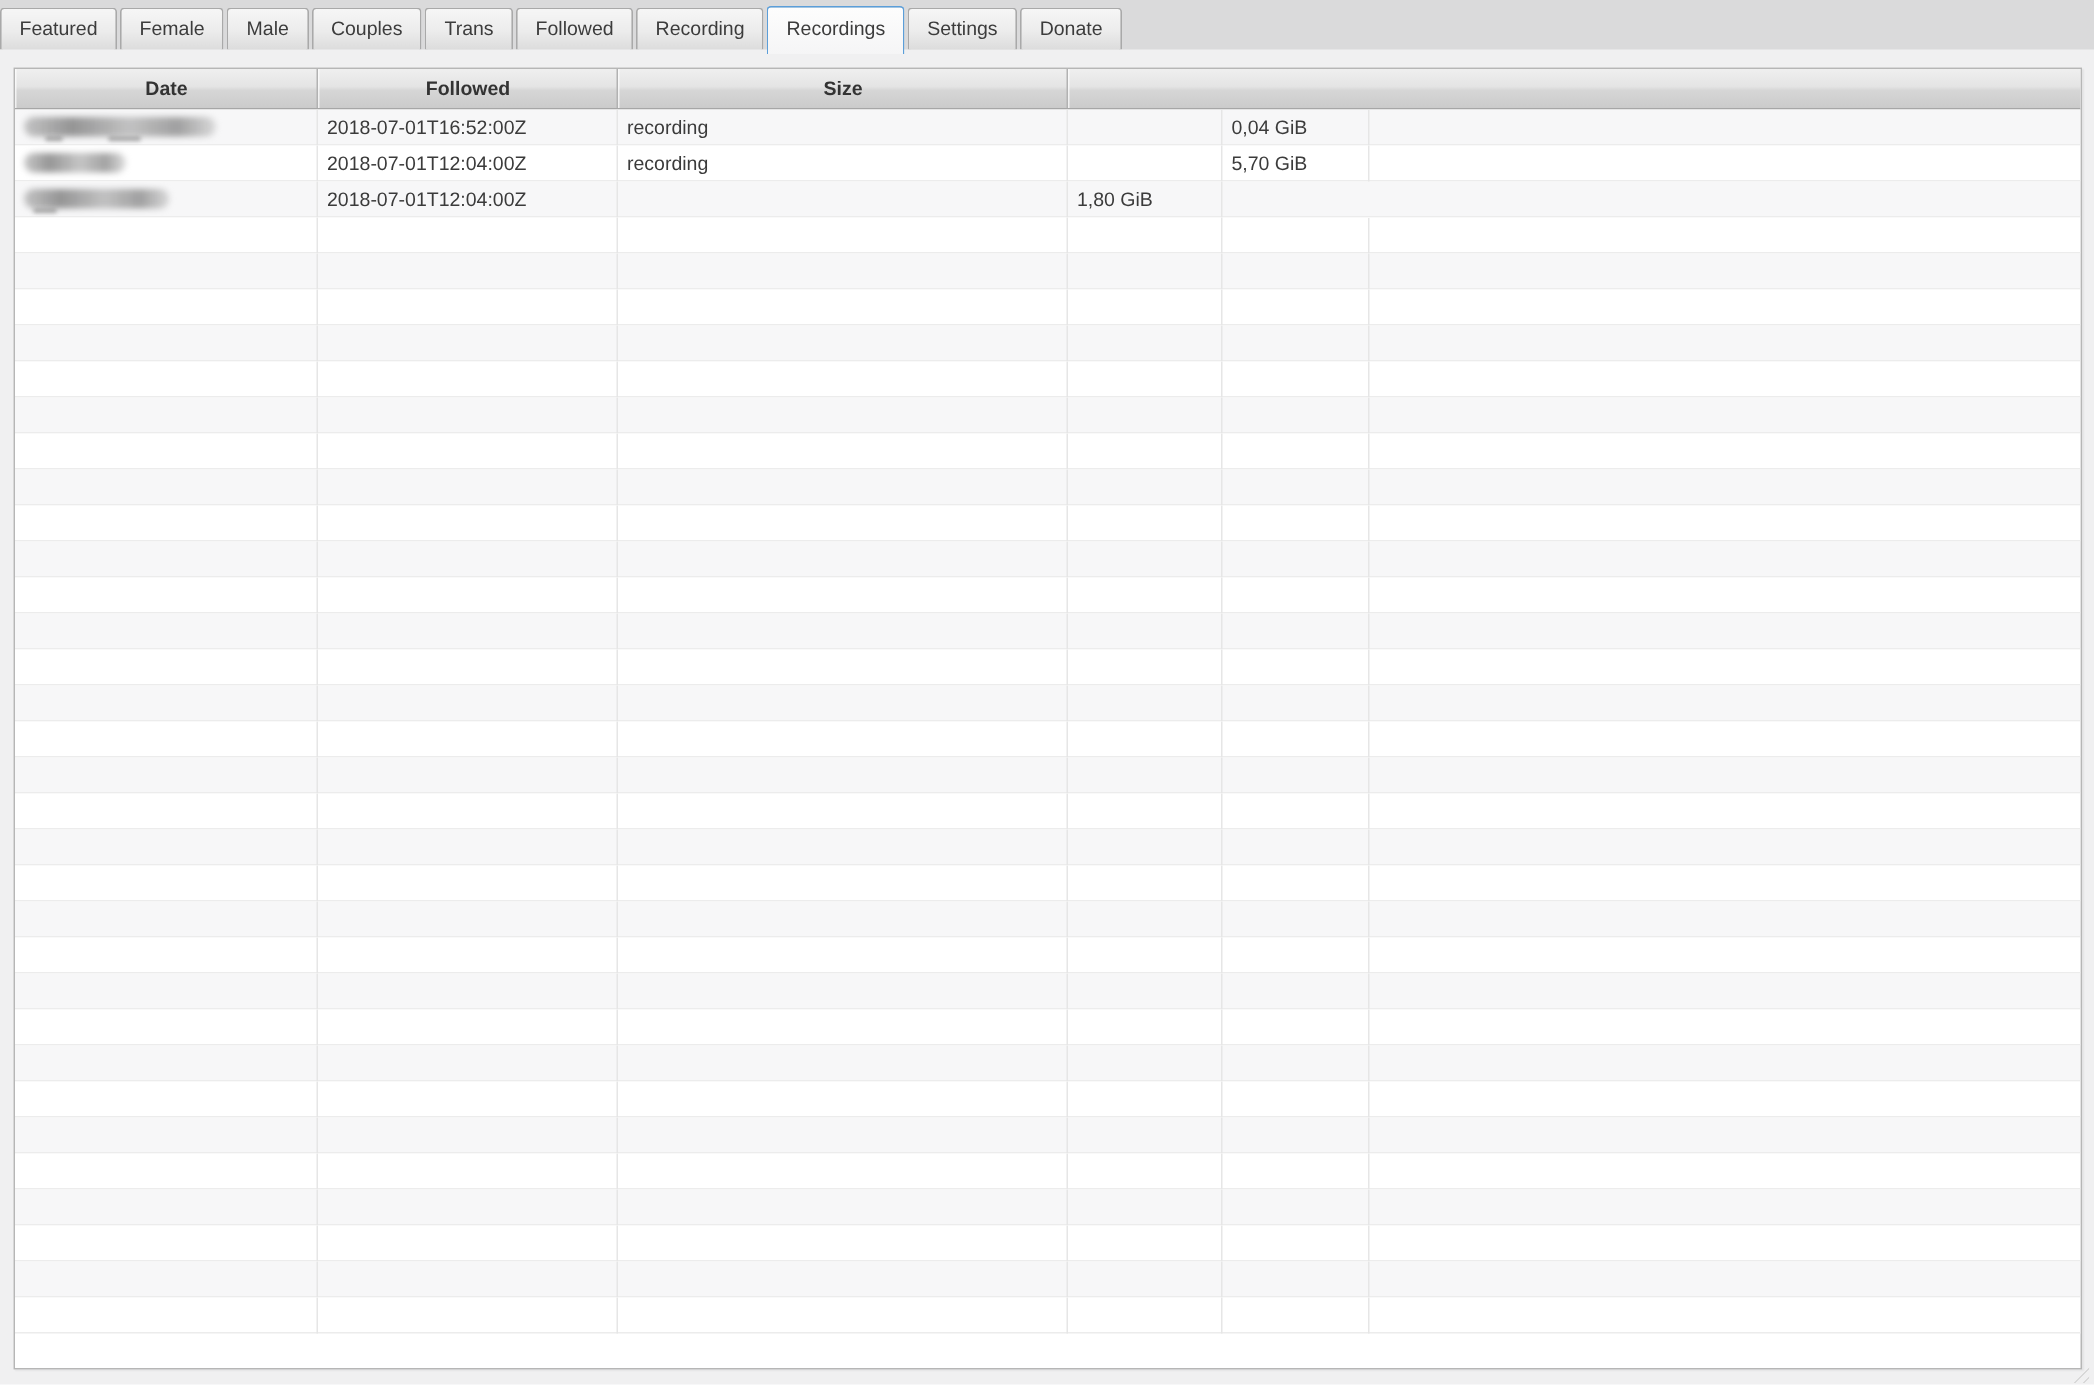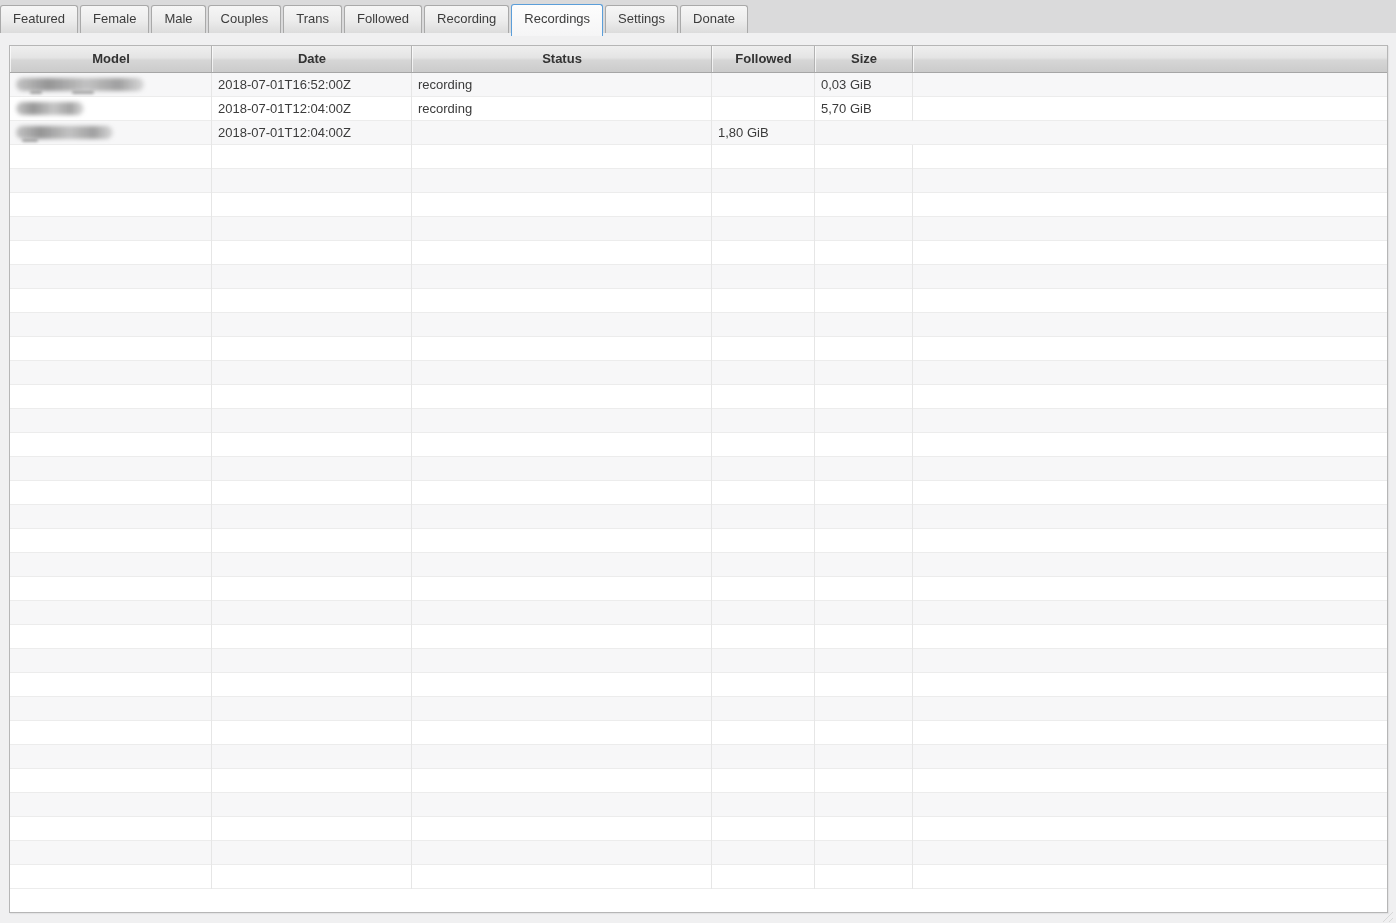--- a/index.html
+++ b/index.html
@@ -154,38 +154,36 @@
     <div class="tab">Followed</div>
     <div class="tab">Recording</div>
     <div class="tab active">Recordings</div>
     <div class="tab">Settings</div>
     <div class="tab">Donate</div>
   </div>
 
 <div class="content">
   <div class="table-frame">
     <div class="thead">
-        <div class="hcell">Model</div>
         <div class="hcell">Date</div>
-        <div class="hcell">Status</div>
         <div class="hcell">Followed</div>
         <div class="hcell">Size</div>
         <div class="hcell"></div>
       </div>
     <div class="tbody">
         <div class="trow alt">
           <div class="cell">
             <div class="blur-blob" style="width: 128px;"></div>
             <div class="blur-dash" style="left: 20px; width: 12px;"></div>
             <div class="blur-dash" style="left: 62px; width: 22px;"></div>
           </div>
           <div class="cell">2018-07-01T16:52:00Z</div>
           <div class="cell">recording</div>
           <div class="cell"></div>
-          <div class="cell">0,03 GiB</div>
+          <div class="cell">0,04 GiB</div>
           <div class="cell blank"></div>
         </div>
         <div class="trow">
           <div class="cell">
             <div class="blur-blob" style="width: 68px;"></div>
           </div>
           <div class="cell">2018-07-01T12:04:00Z</div>
           <div class="cell">recording</div>
           <div class="cell"></div>
           <div class="cell">5,70 GiB</div>

